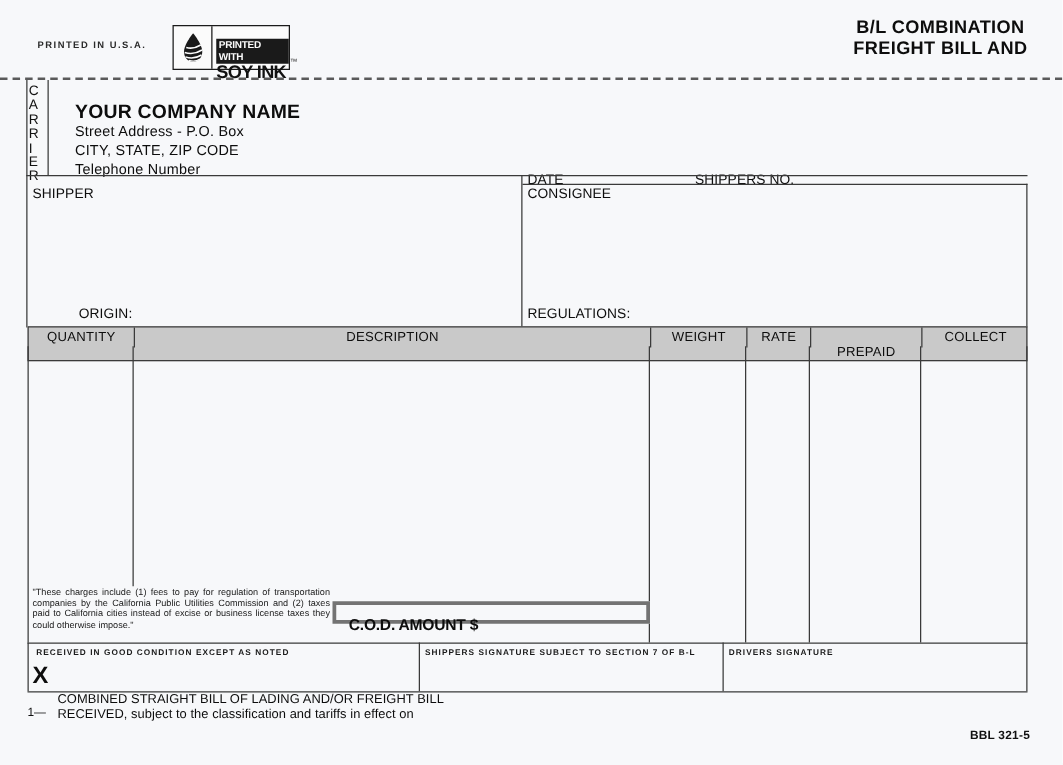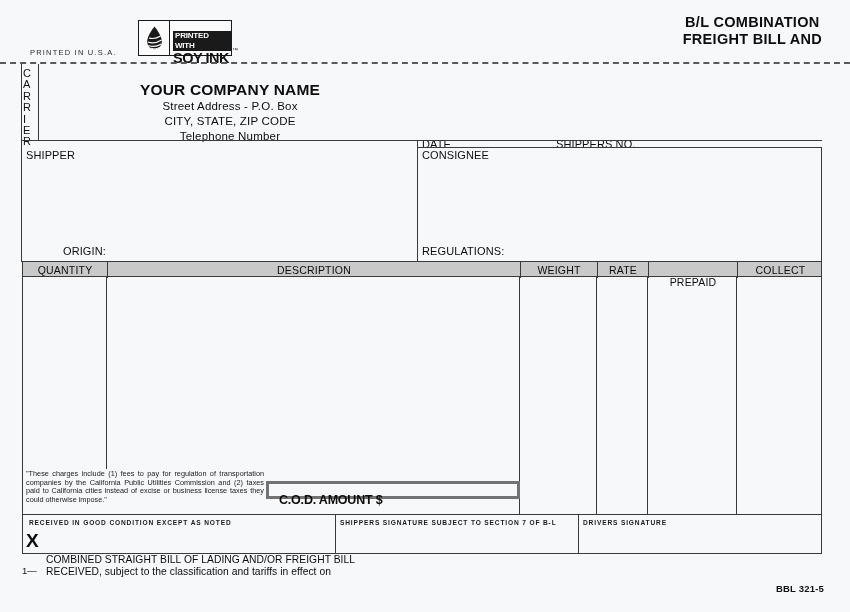--- a/index.html
+++ b/index.html
@@ -17,24 +17,24 @@
     overflow: hidden;
   }
 
   
   .abs { position: absolute; }
   .line-h { position: absolute; background: #3a3a3a; height: 1px; }
   .line-v { position: absolute; background: #3a3a3a; width: 1px; }
 
   
   #printed-usa {
-    left: 30px; top: 48px;
+    left: 30px; top: 31px;
     font-size: 7.5px;
     letter-spacing: 1.2px;
-    font-weight: normal;
+    font-weight: bold;
     color: #2b2b2b;
   }
   #soy-logo {
     left: 138px; top: 20px;
     width: 92px; height: 34px;
     border: 1.5px solid #1a1a1a;
     background: #fbfbfb;
     display: flex;
     align-items: stretch;
   }
@@ -105,21 +105,20 @@
     line-height: 11.4px;
     font-weight: normal;
     color: #111;
     letter-spacing: 0;
   }
 
   
   #company-block {
     left: 60px; top: 80px;
     width: 340px;
-    text-align: center;
     color: #0d0d0d;
   }
   #company-name {
     font-size: 15.5px;
     font-weight: bold;
     letter-spacing: 0.2px;
     line-height: 19px;
   }
   .company-line {
     font-size: 11.5px;
@@ -131,21 +130,21 @@
   .field-label {
     font-size: 11px;
     color: #0d0d0d;
     letter-spacing: 0.1px;
     white-space: nowrap;
   }
 
   
   #table-head {
     left: 22px; top: 261px;
-    width: 800px; height: 16px;
+    width: 800px; height: 28px;
     background: #c9c9c9;
     border: 1px solid #3a3a3a;
     box-sizing: border-box;
   }
   .th {
     position: absolute;
     top: 0;
     height: 16px;
     line-height: 16px;
     text-align: center;

